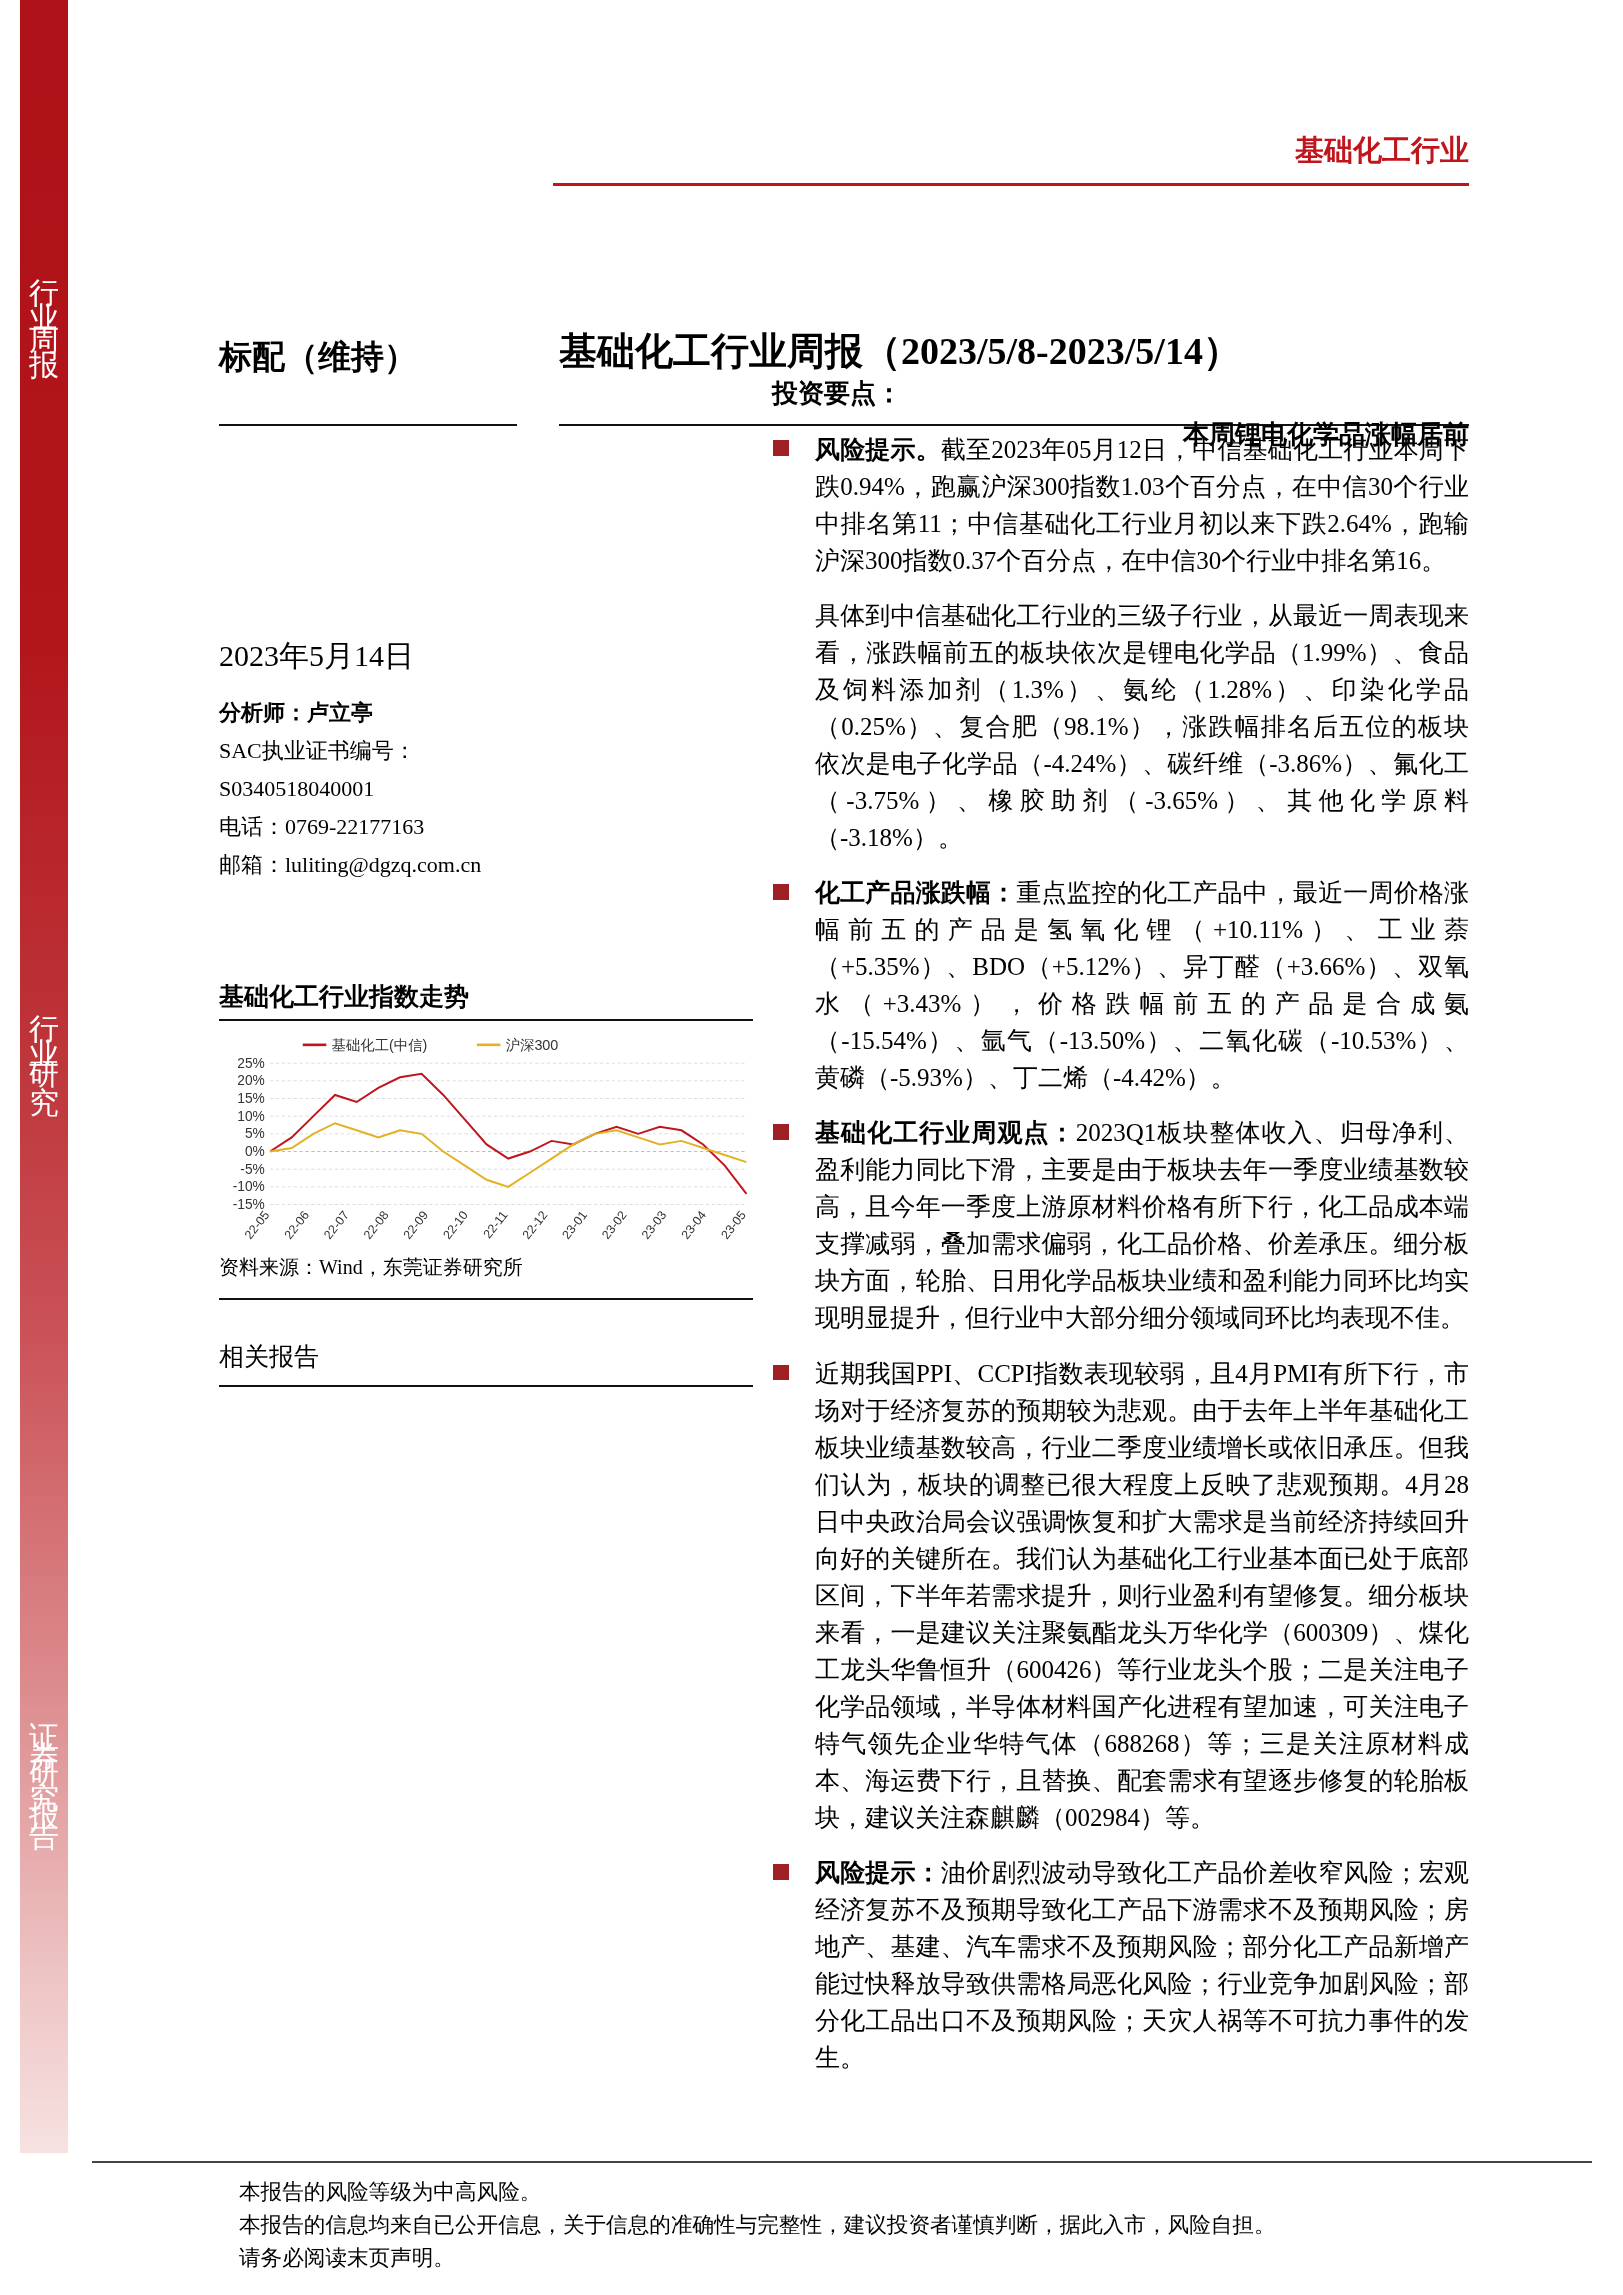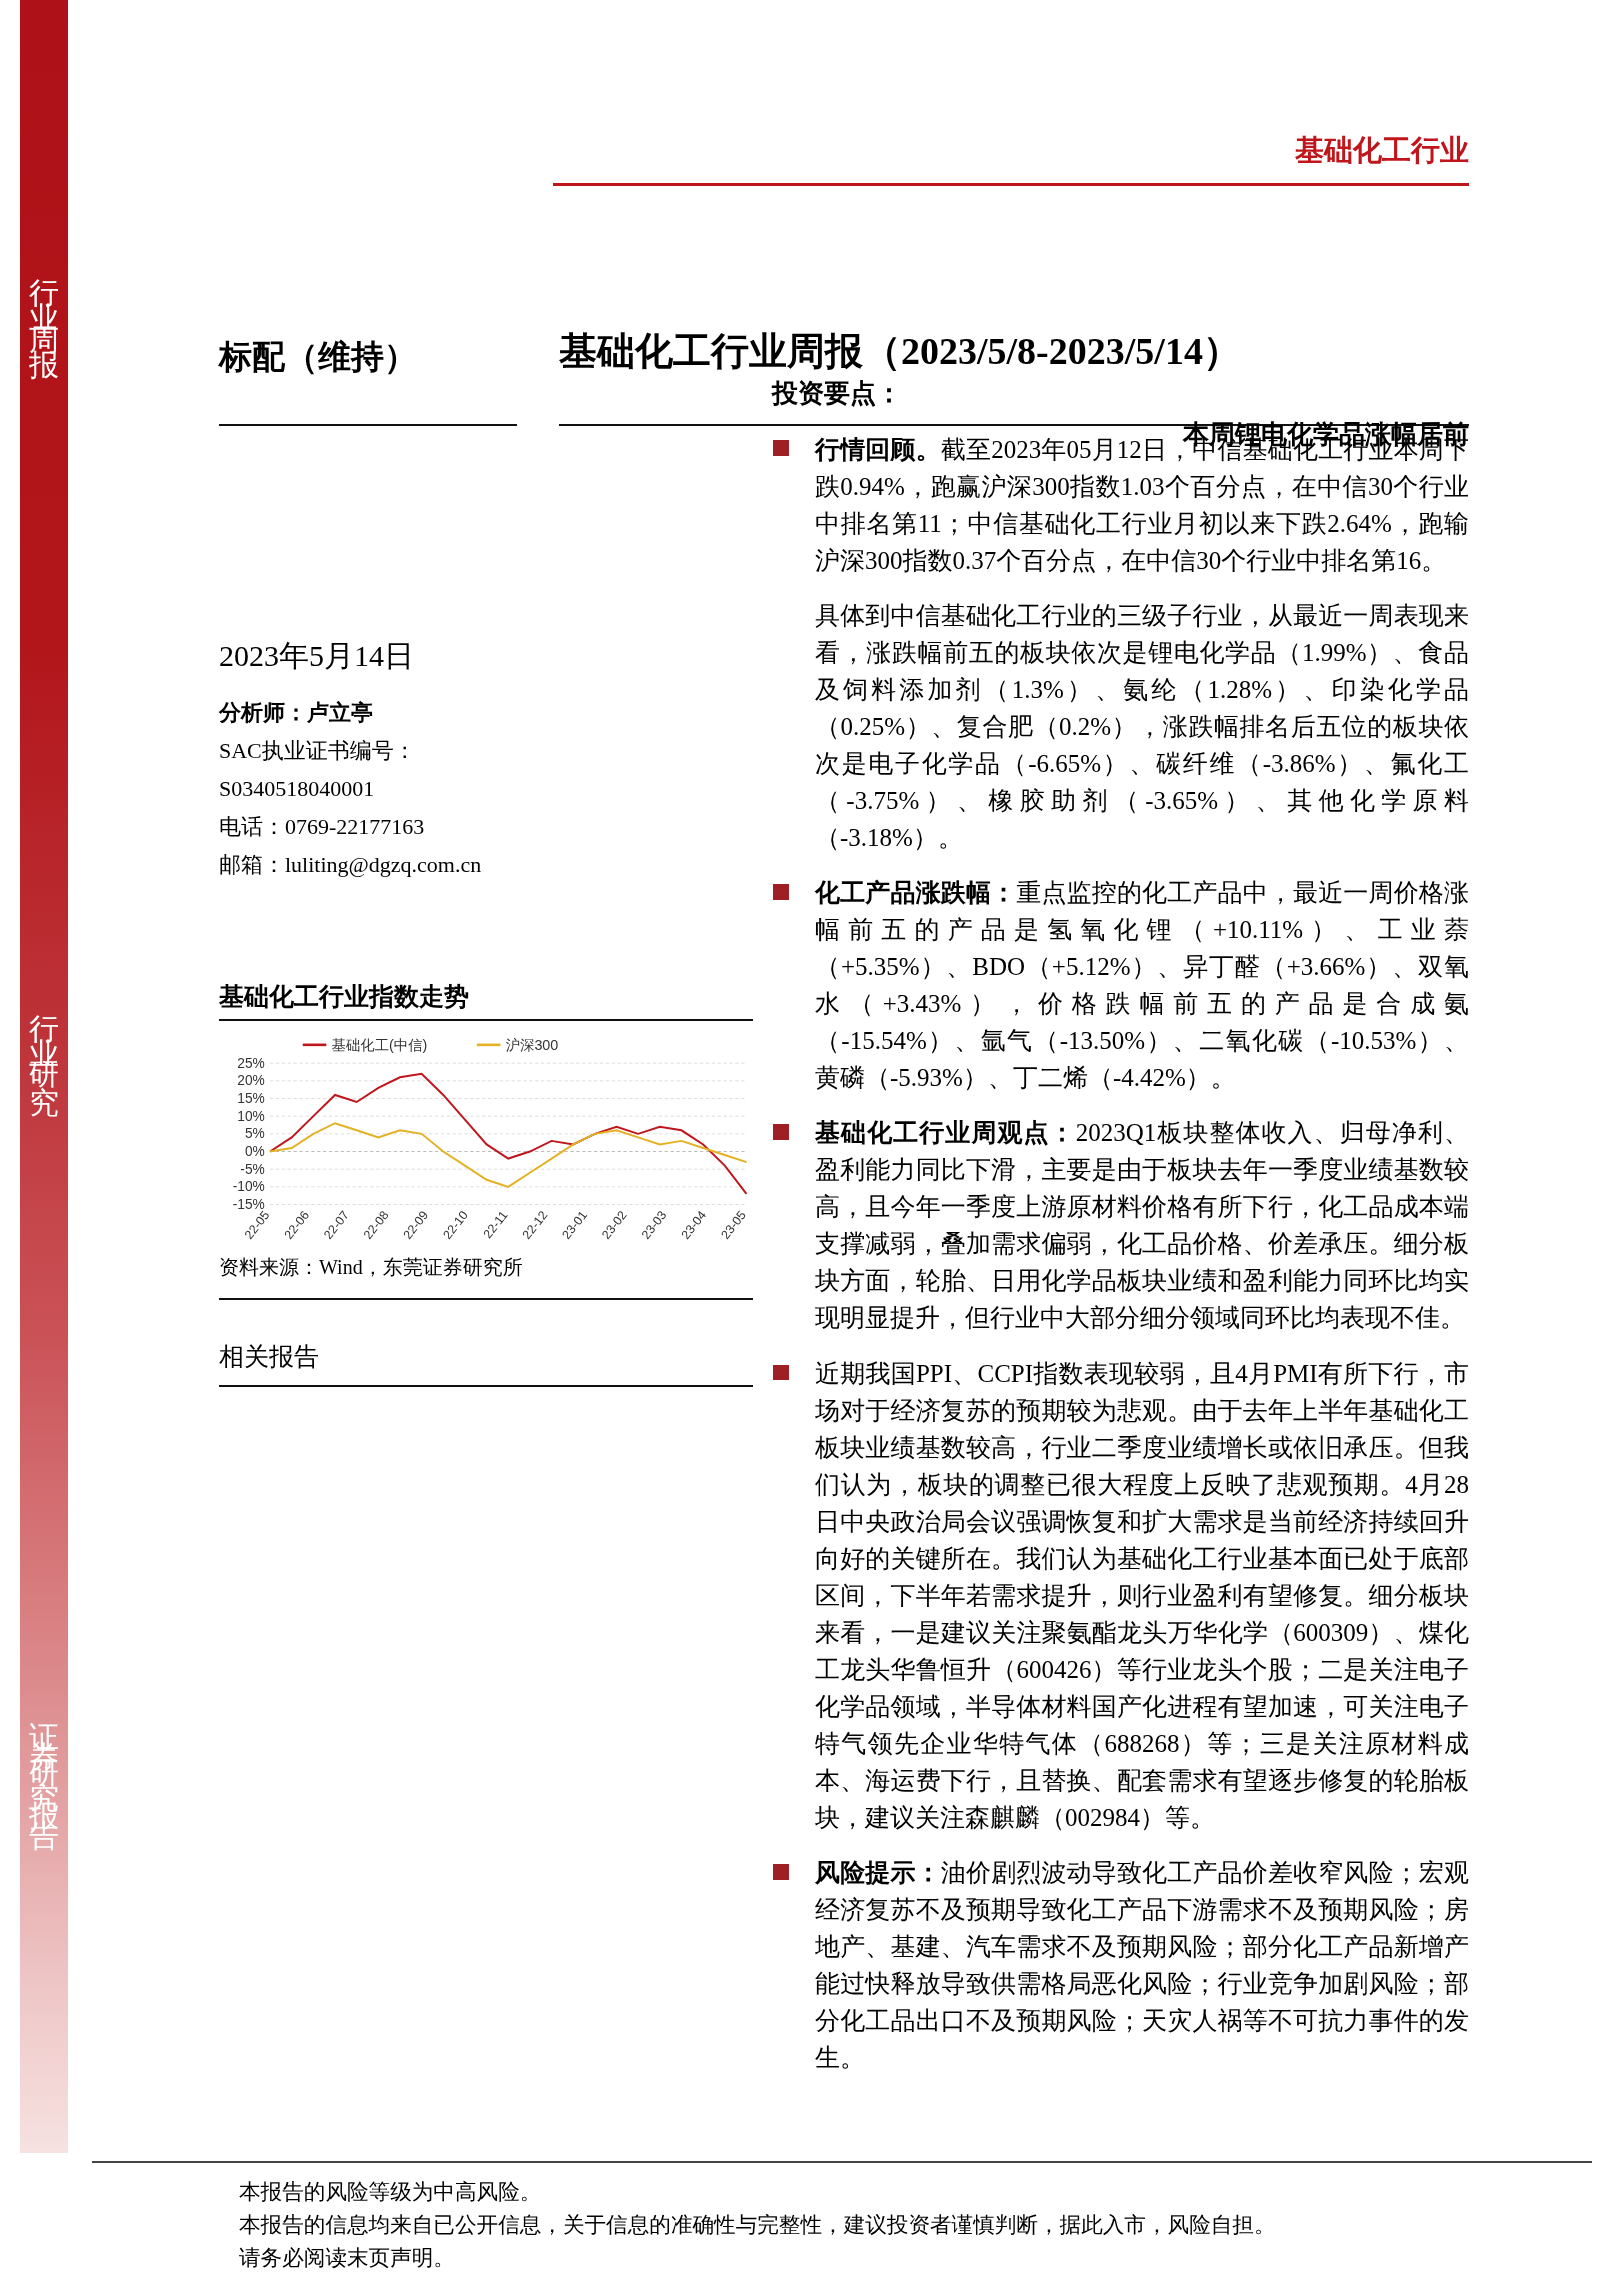--- a/index.html
+++ b/index.html
@@ -139,24 +139,24 @@
   <div class="chart-source">资料来源：Wind，东莞证券研究所</div>
   <div class="source-rule"></div>
 
   <div class="related-title">相关报告</div>
   <div class="related-rule"></div>
 
   <div class="maincol">
     <div class="kp-label">投资要点：</div>
 
     <p>
-      <span class="marker"></span><span class="hd">行情回顾。</span><span>截至2023年05月12日，中信基础化工行业本周下跌0.94%，跑赢沪深300指数1.03个百分点，在中信30个行业中排名第11；中信基础化工行业月初以来下跌2.64%，跑输沪深300指数0.37个百分点，在中信30个行业中排名第16。</span>
+      <span class="marker"></span><span class="hd">风险提示。</span><span>截至2023年05月12日，中信基础化工行业本周下跌0.94%，跑赢沪深300指数1.03个百分点，在中信30个行业中排名第11；中信基础化工行业月初以来下跌2.64%，跑输沪深300指数0.37个百分点，在中信30个行业中排名第16。</span>
     </p>
     <p class="cont">
-      <span>具体到中信基础化工行业的三级子行业，从最近一周表现来看，涨跌幅前五的板块依次是锂电化学品（1.99%）、食品及饲料添加剂（1.3%）、氨纶（1.28%）、印染化学品（0.25%）、复合肥（0.2%），涨跌幅排名后五位的板块依次是电子化学品（-6.65%）、碳纤维（-3.86%）、氟化工（-3.75%）、橡胶助剂（-3.65%）、其他化学原料（-3.18%）。</span>
+      <span>具体到中信基础化工行业的三级子行业，从最近一周表现来看，涨跌幅前五的板块依次是锂电化学品（1.99%）、食品及饲料添加剂（1.3%）、氨纶（1.28%）、印染化学品（0.25%）、复合肥（98.1%），涨跌幅排名后五位的板块依次是电子化学品（-4.24%）、碳纤维（-3.86%）、氟化工（-3.75%）、橡胶助剂（-3.65%）、其他化学原料（-3.18%）。</span>
     </p>
     <p>
       <span class="marker"></span><span class="hd">化工产品涨跌幅：</span><span>重点监控的化工产品中，最近一周价格涨幅前五的产品是氢氧化锂（+10.11%）、工业萘（+5.35%）、BDO（+5.12%）、异丁醛（+3.66%）、双氧水（+3.43%），价格跌幅前五的产品是合成氨（-15.54%）、氩气（-13.50%）、二氧化碳（-10.53%）、黄磷（-5.93%）、丁二烯（-4.42%）。</span>
     </p>
     <p>
       <span class="marker"></span><span class="hd">基础化工行业周观点：</span><span>2023Q1板块整体收入、归母净利、盈利能力同比下滑，主要是由于板块去年一季度业绩基数较高，且今年一季度上游原材料价格有所下行，化工品成本端支撑减弱，叠加需求偏弱，化工品价格、价差承压。细分板块方面，轮胎、日用化学品板块业绩和盈利能力同环比均实现明显提升，但行业中大部分细分领域同环比均表现不佳。</span>
     </p>
     <p>
       <span class="marker"></span><span class="hd"></span><span>近期我国PPI、CCPI指数表现较弱，且4月PMI有所下行，市场对于经济复苏的预期较为悲观。由于去年上半年基础化工板块业绩基数较高，行业二季度业绩增长或依旧承压。但我们认为，板块的调整已很大程度上反映了悲观预期。4月28日中央政治局会议强调恢复和扩大需求是当前经济持续回升向好的关键所在。我们认为基础化工行业基本面已处于底部区间，下半年若需求提升，则行业盈利有望修复。细分板块来看，一是建议关注聚氨酯龙头万华化学（600309）、煤化工龙头华鲁恒升（600426）等行业龙头个股；二是关注电子化学品领域，半导体材料国产化进程有望加速，可关注电子特气领先企业华特气体（688268）等；三是关注原材料成本、海运费下行，且替换、配套需求有望逐步修复的轮胎板块，建议关注森麒麟（002984）等。</span>
     </p>

